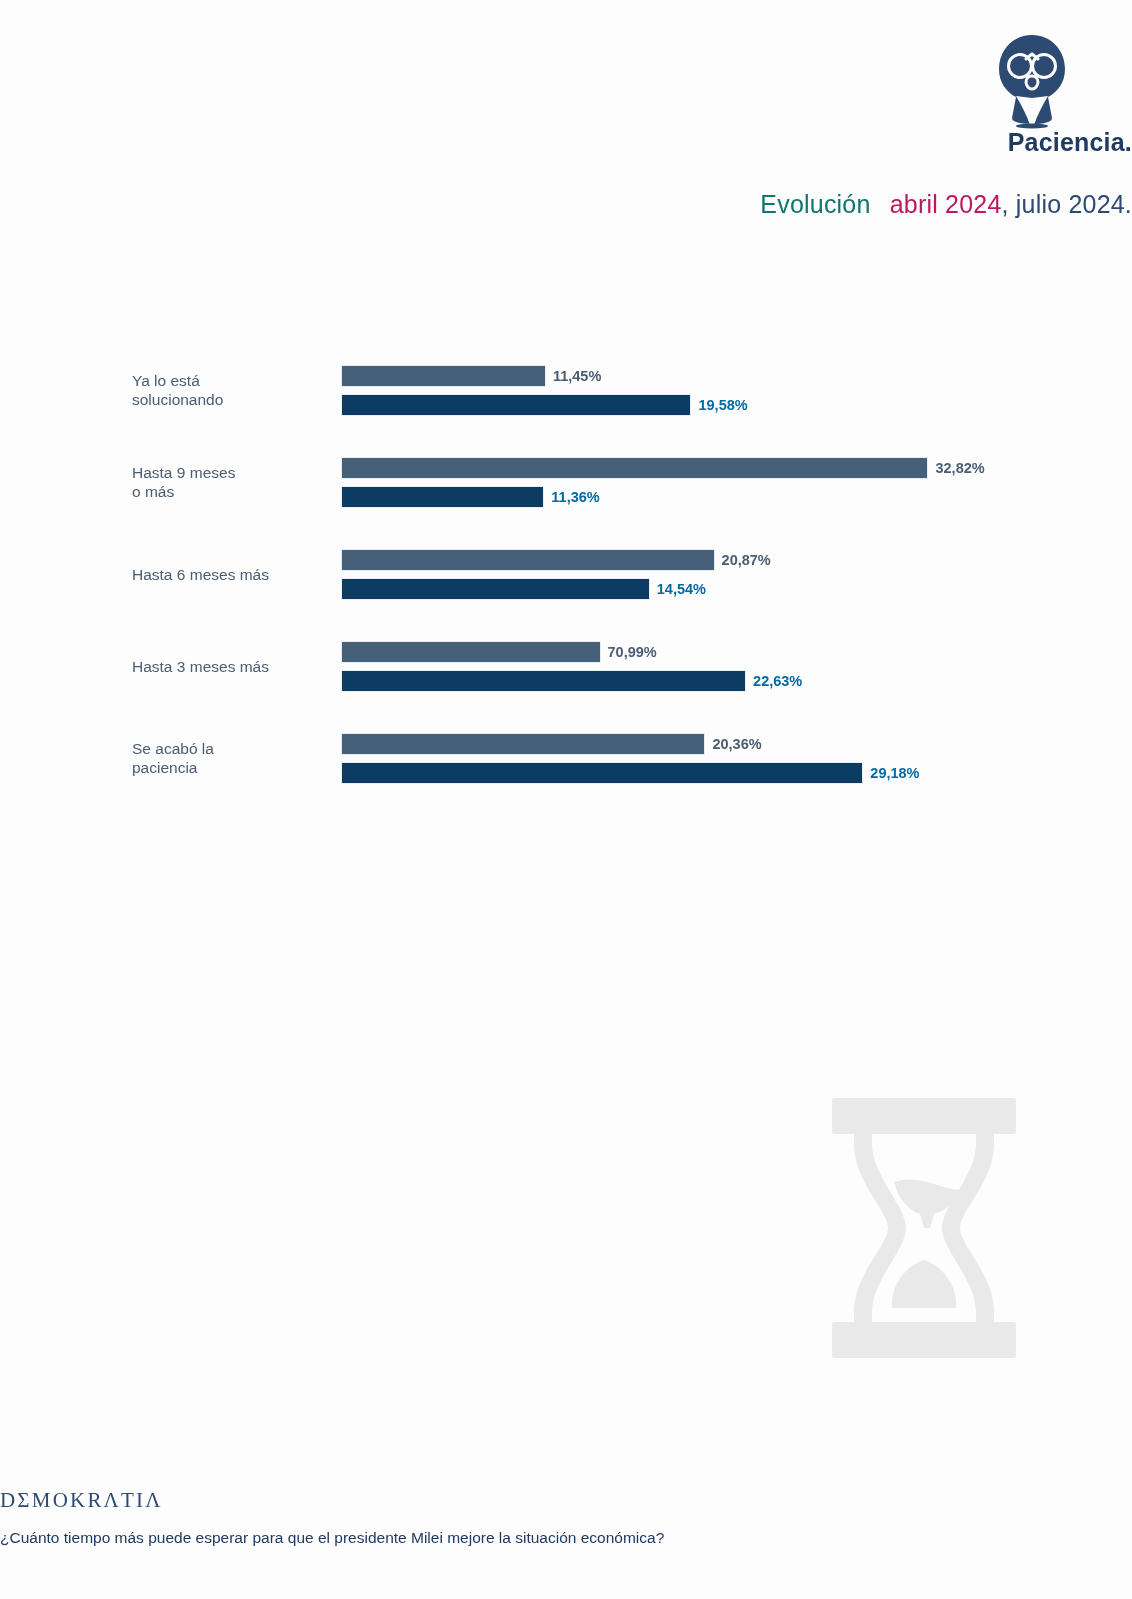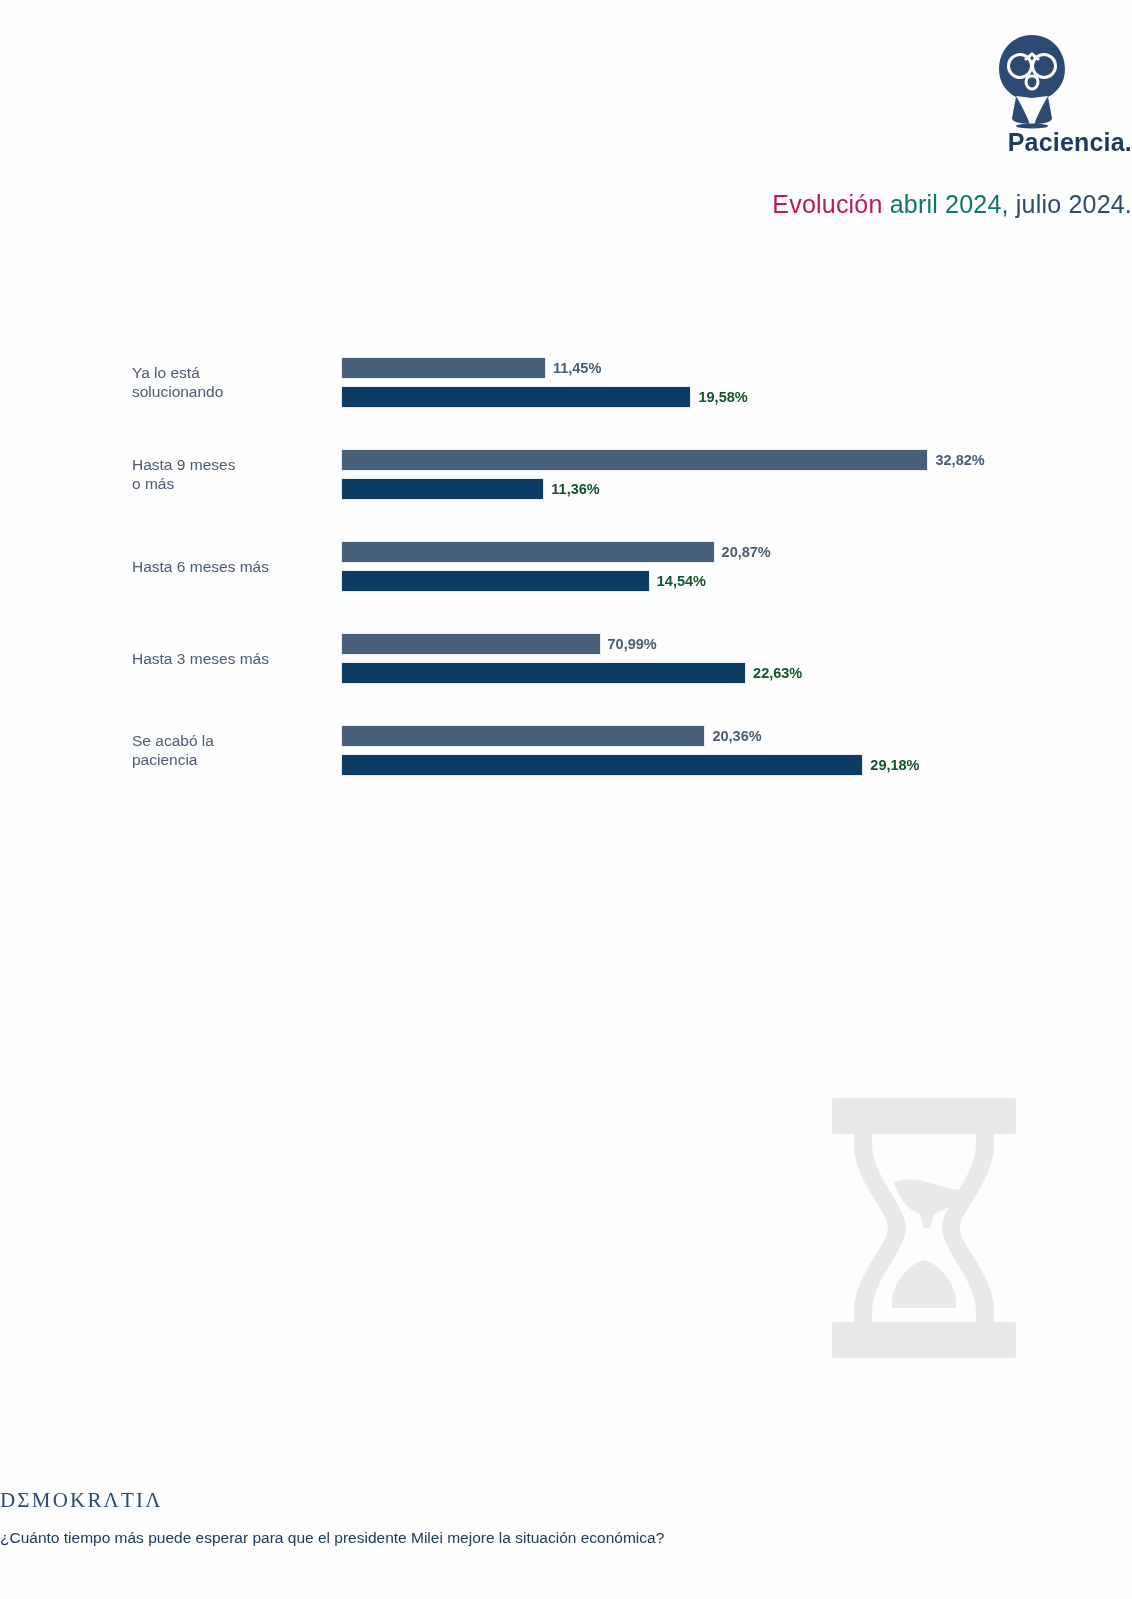--- a/index.html
+++ b/index.html
@@ -29,28 +29,28 @@
     font-weight:bold;
     color:#1f3a63;
     letter-spacing:.2px;
   }
   .chart-subtitle {
     margin-top:33px;
     font-size:25px;
     font-weight:normal;
     letter-spacing:.2px;
   }
-  .sub-a { color:#be185d; }
-  .sub-b { color:#0f766e; }
+  .sub-a { color:#0f766e; }
+  .sub-b { color:#be185d;margin-left:12px; }
   .sub-c { color:#2c4a72; }
 
   
   .plot {
     position:absolute;
-    top:336px; left:0;
+    top:344px; left:0;
     width:1132px; height:480px;
   }
   .row {
     position:relative;
     height:92px;
   }
   .row-label {
     position:absolute;
     left:132px;
     top:0;
@@ -84,21 +84,21 @@
   }
   .bar.prev { background:#466079; }
   .bar.curr { background:#0c3c64; }
   .bar-value {
     font-size:14.5px;
     font-weight:bold;
     margin-left:7px;
     white-space:nowrap;
   }
   .bar-value.prev { color:#4b5c73;margin-left:7px; }
-  .bar-value.curr { color:#14532d; }
+  .bar-value.curr { color:#0369a1; }
 
   
   .hourglass {
     position:absolute;
     left:826px; top:1098px;
     width:196px; height:260px;
   }
 
   
   .footer {

